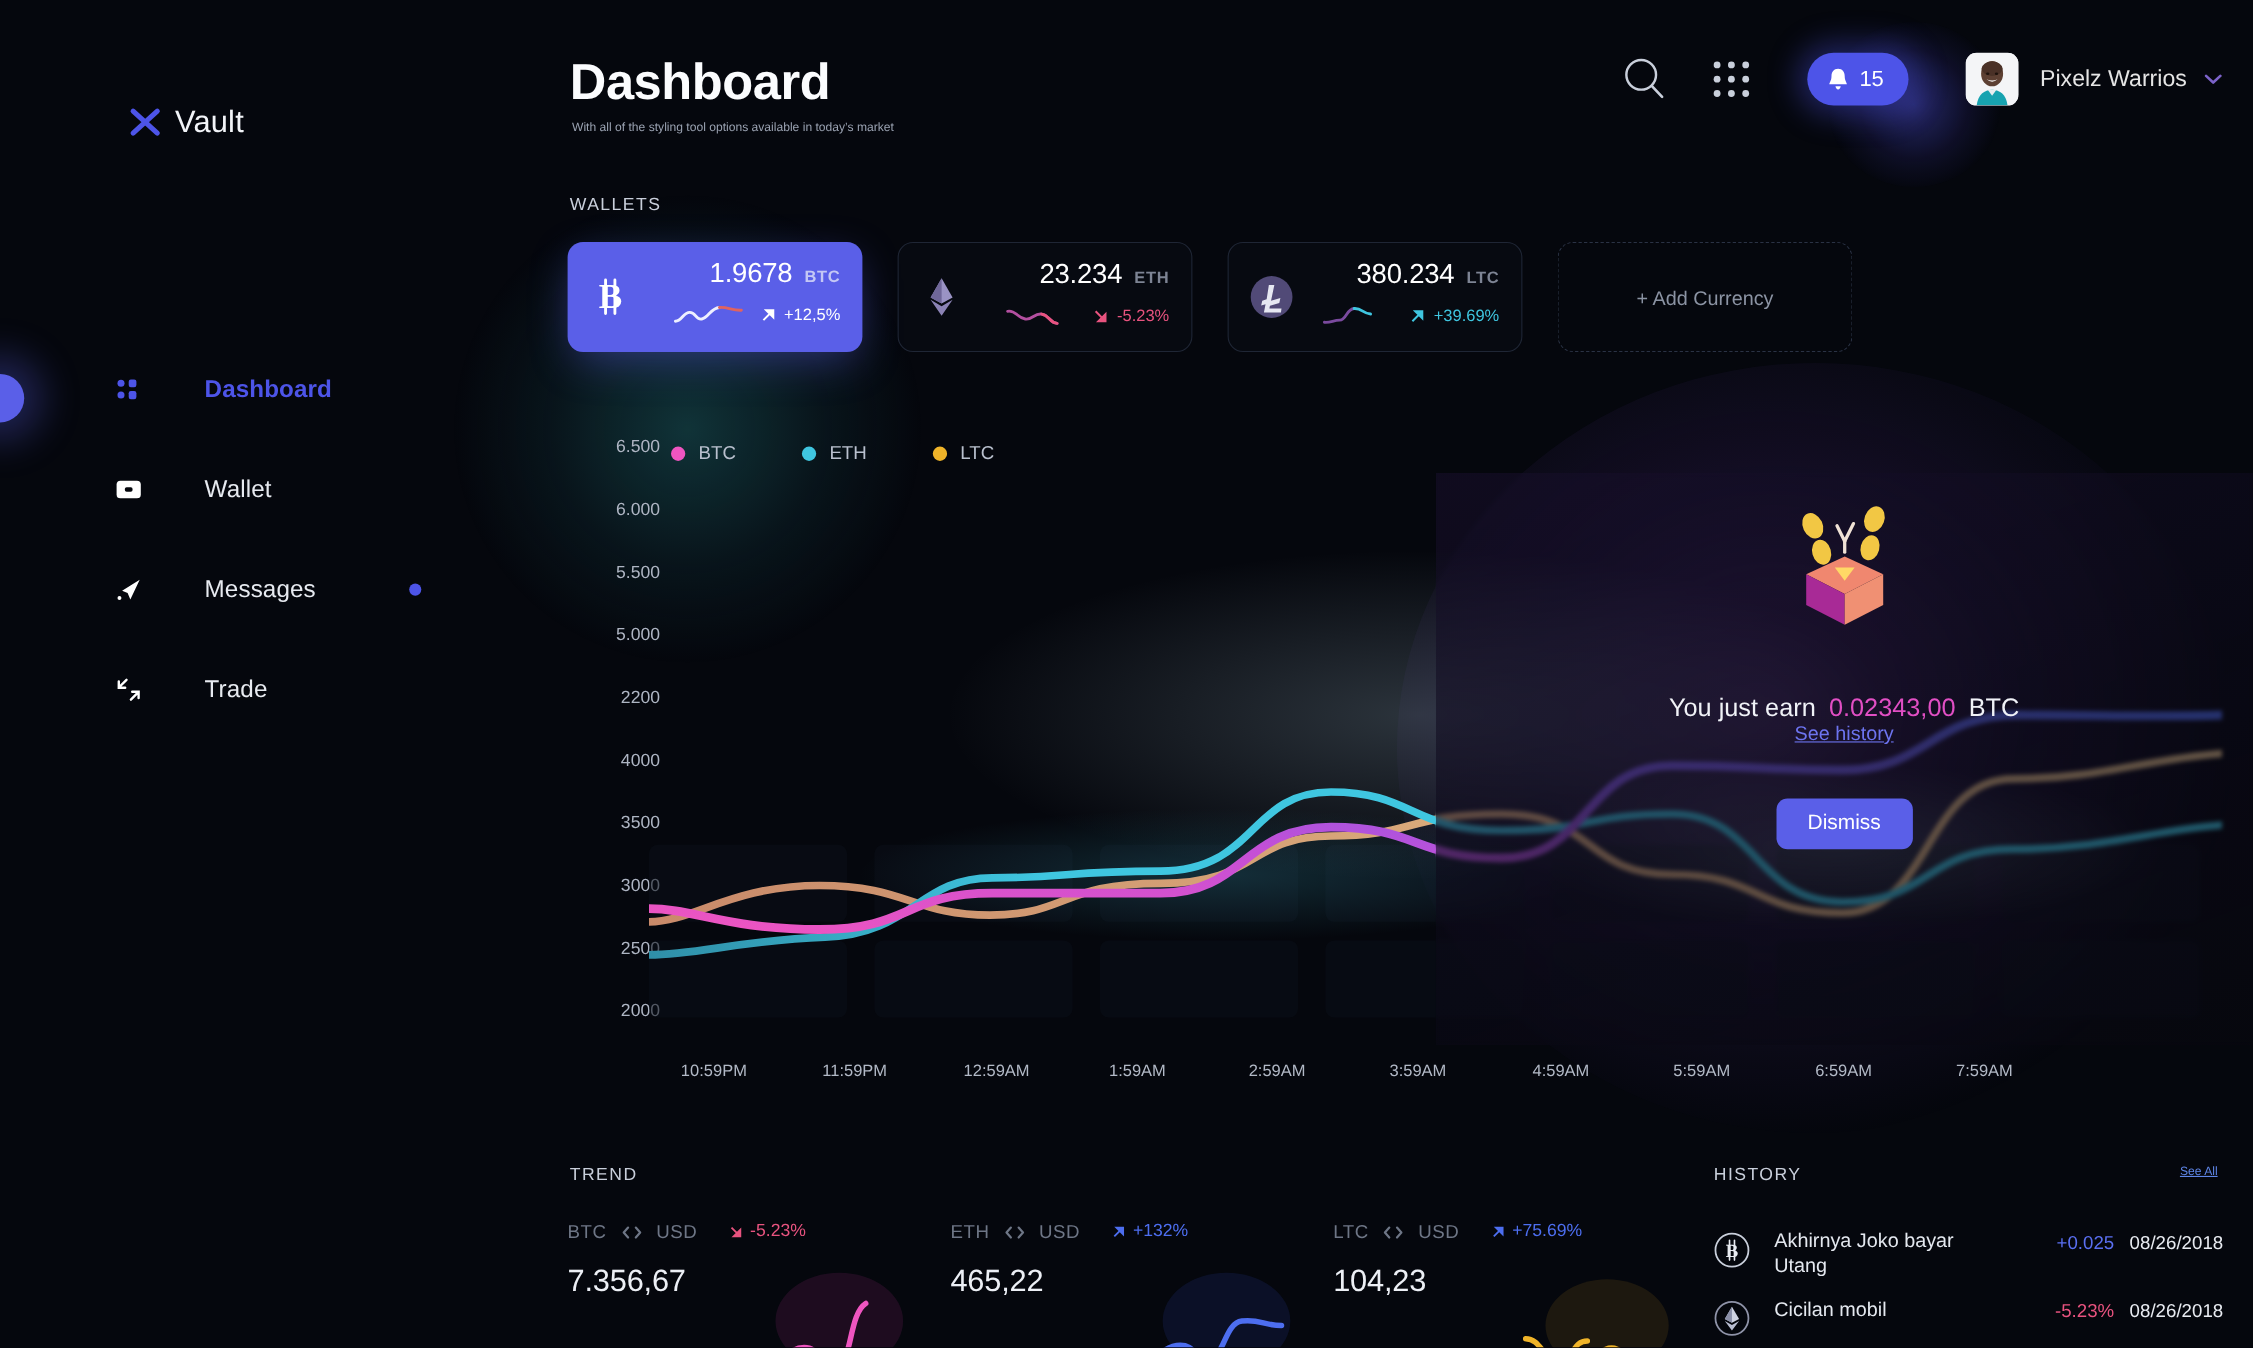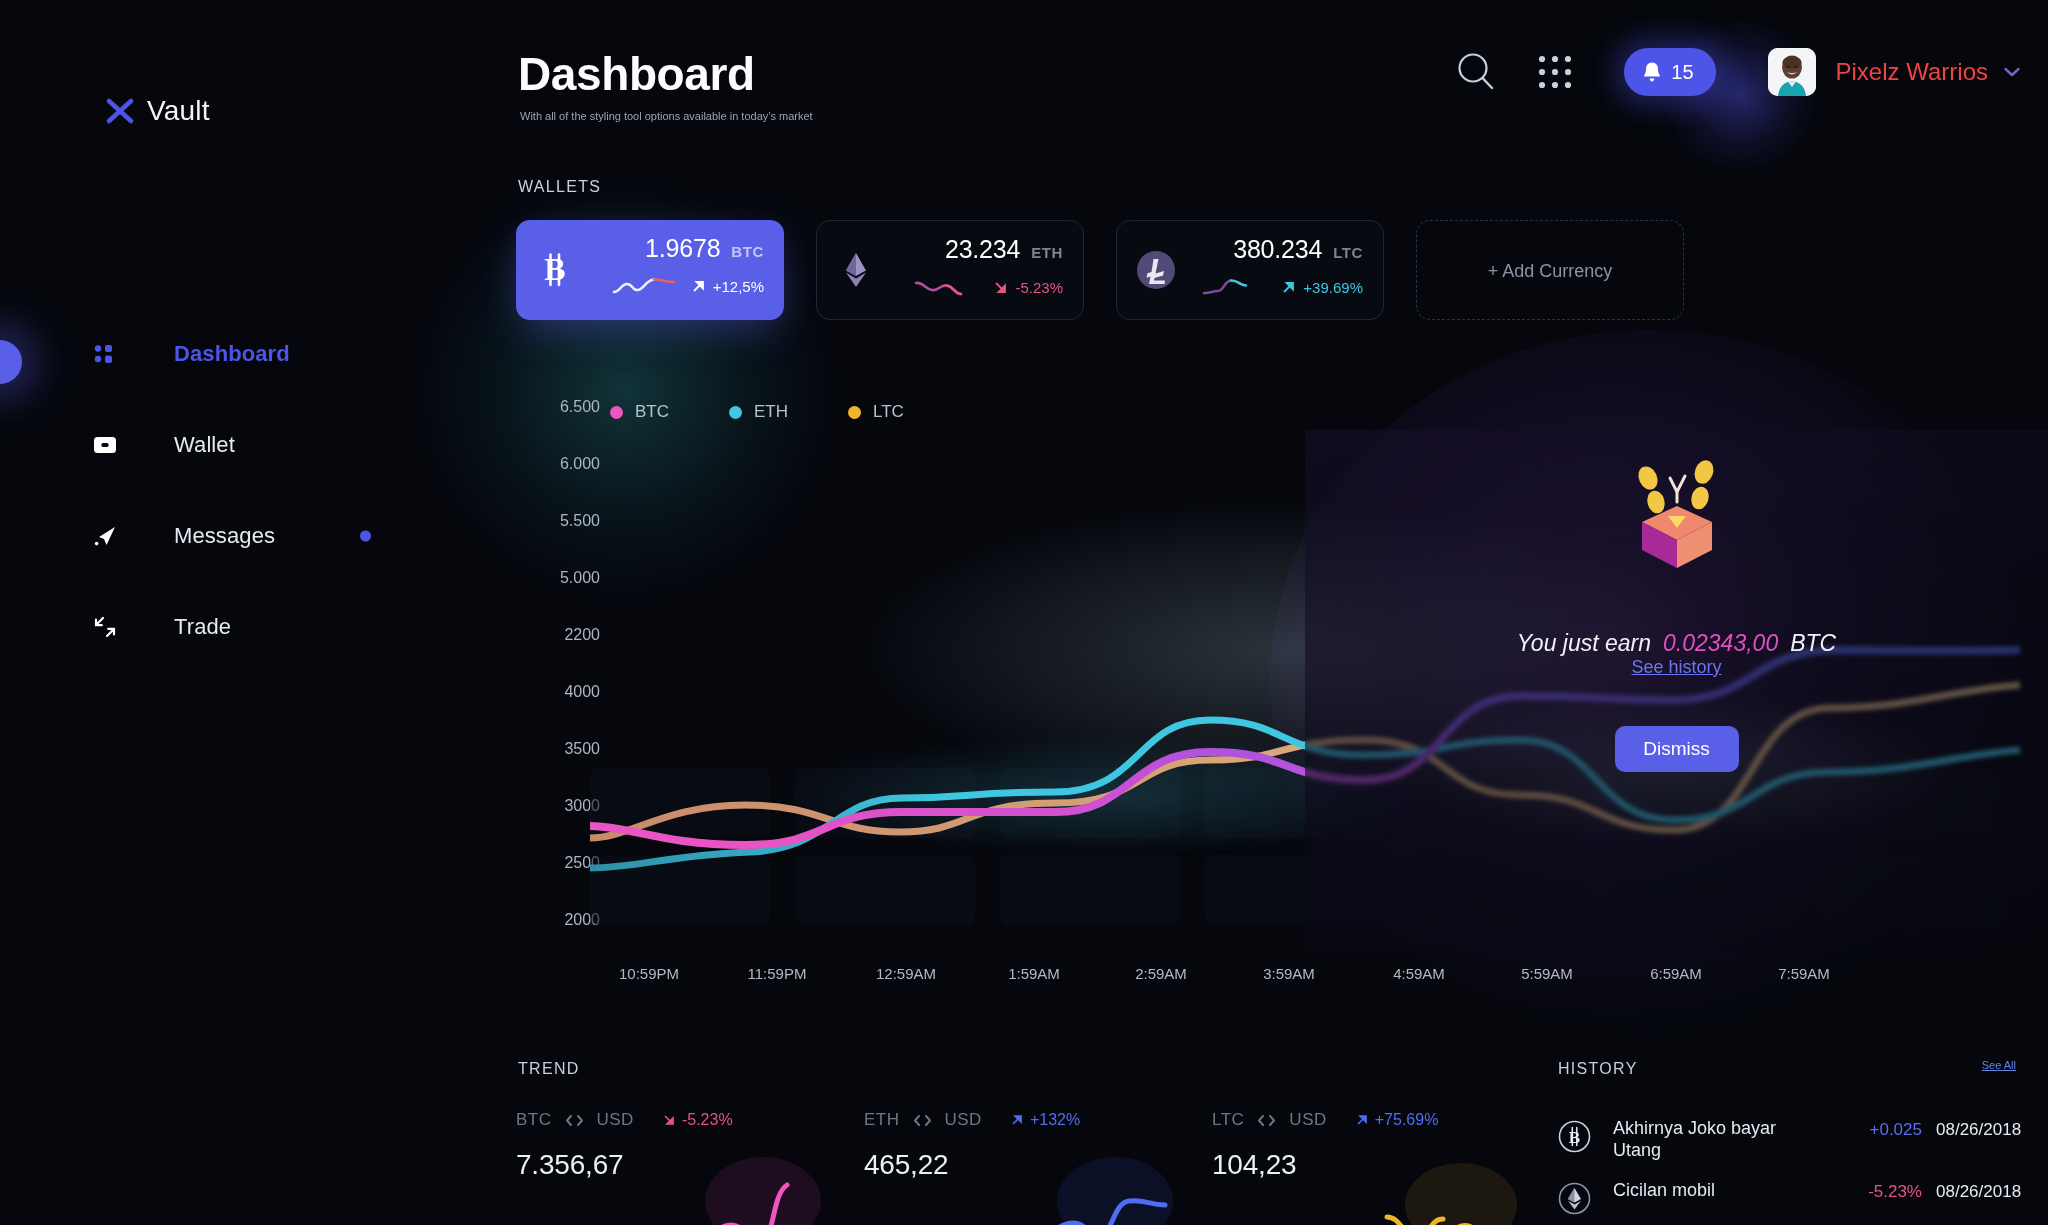--- a/index.html
+++ b/index.html
@@ -26,21 +26,21 @@
   .glow-purple-big {
     left: 1270px; top: 330px; width: 760px; height: 700px;
     background: radial-gradient(ellipse at 45% 45%, rgba(118,63,168,0.40) 0%, rgba(70,40,120,0.22) 38%, rgba(5,7,13,0) 72%);
   }
   .glow-notify {
     left: 1660px; top: 20px; width: 160px; height: 150px;
     background: radial-gradient(circle, rgba(83,85,232,0.42) 0%, rgba(60,55,170,0.16) 45%, rgba(5,7,13,0) 72%);
   }
 
   
-  #sidebar { position: absolute; left: 0; top: 0; width: 510px; height: 1225px; z-index: 6; padding-left: 36px; }
+  #sidebar { position: absolute; left: 12px; top: 0; width: 510px; height: 1225px; z-index: 6; padding-left: 36px; }
   .brand { position: absolute; left: 105px; top: 95px; display: flex; align-items: center; gap: 12px; }
   .brand-mark { width: 30px; height: 30px; display: block; }
   .brand-name { font-size: 28px; font-weight: 400; color: #f2f4f8; letter-spacing: .2px; }
 
   .nav { position: absolute; left: 0; top: 330px; width: 510px; }
   .nav-item {
     position: relative; display: flex; align-items: center;
     height: 48px; margin-bottom: 43px; padding-left: 92px;
   }
   .nav-icon { width: 26px; height: 26px; display: flex; align-items: center; justify-content: center; flex: none; }
@@ -64,21 +64,21 @@
     display: flex; align-items: center; gap: 9px;
     height: 48px; padding: 0 22px 0 18px; border-radius: 26px;
     background: #4d54e8; color: #ffffff; font-size: 20px;
     box-shadow: 0 0 26px 10px rgba(77,84,232,0.35);
     margin-right: 52px;
   }
   .avatar {
     width: 48px; height: 48px; border-radius: 10px; overflow: hidden; flex: none;
     background: #e9ecef; margin-right: 20px; position: relative;
   }
-  .user-name { font-size: 24px; color: #ef4444; white-space: nowrap; margin-right: 16px; }
+  .user-name { font-size: 21px; color: #e5e5e5; white-space: nowrap; margin-right: 16px; }
   .caret { width: 16px; height: 10px; }
 
   
   .sec-label { position: absolute; font-size: 16px; letter-spacing: 1.3px; color: #c9cfdb; font-weight: 400; }
   #wallets-label { left: 518px; top: 178px; }
   .wallets { position: absolute; left: 516px; top: 220px; display: flex; gap: 32px; z-index: 5; }
   .wcard { position: relative; width: 268px; height: 100px; border-radius: 14px; padding: 14px 20px 12px 20px; }
   .wcard.primary { background: #5a5fe8; box-shadow: 0 12px 40px -6px rgba(90,95,232,0.45); }
   .wcard.outline { border: 1px solid #1f2635; background: rgba(10,13,21,0.55); }
   .wcard.dashed {
@@ -110,21 +110,21 @@
   #plot { position: absolute; left: 80px; top: 20px; width: 1430px; height: 560px; }
 
   
   #earn {
     position: absolute; left: 1305px; top: 430px; width: 743px; height: 520px; z-index: 7;
     background: linear-gradient(160deg, rgba(24,16,44,0.58) 0%, rgba(12,10,24,0.62) 55%, rgba(8,8,16,0.55) 100%);
     backdrop-filter: blur(2px);
   }
   .earn-inner { position: absolute; left: 0; right: 0; top: 20px; display: flex; flex-direction: column; align-items: center; }
   .earn-art { width: 130px; height: 120px; margin-bottom: 60px; }
-  .earn-line { font-size: 23px; color: #f0f2f7; display: flex; align-items: baseline; gap: 12px; font-style: italic; }
+  .earn-line { font-size: 23px; color: #f0f2f7; display: flex; align-items: baseline; gap: 12px; }
   .earn-amt { color: #e14fc4; }
   .earn-cur { color: #f0f2f7; }
   .earn-link { font-size: 18px; color: #6d74ef; }
   .earn-btn {
     margin-top: 48px; width: 124px; height: 46px; border-radius: 10px; border: none;
     background: #5a5fe8; color: #fff; font-size: 19px; font-family: inherit; cursor: pointer;
   }
 
   
   #trend-label { left: 518px; top: 1060px; }

